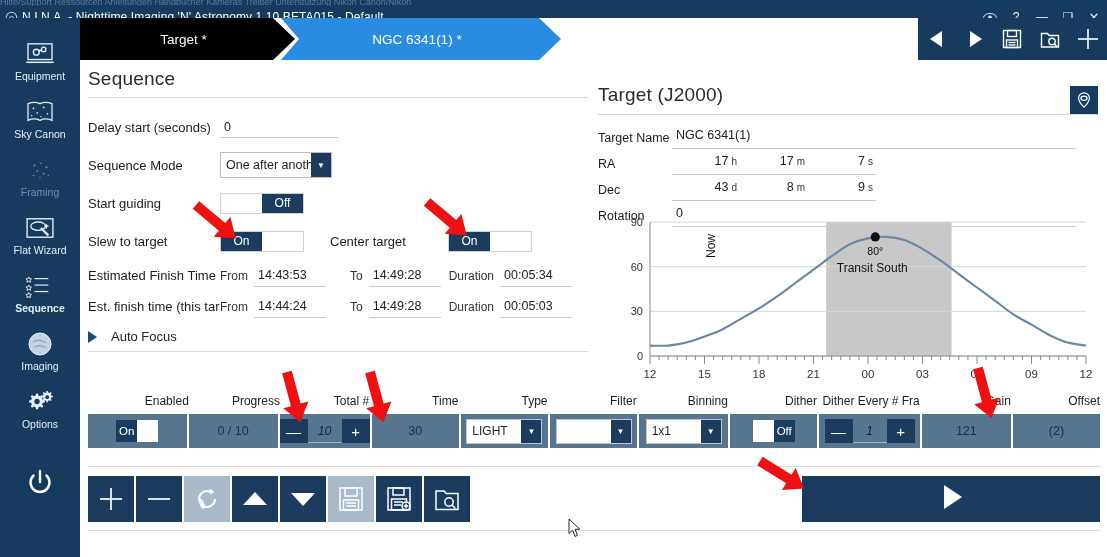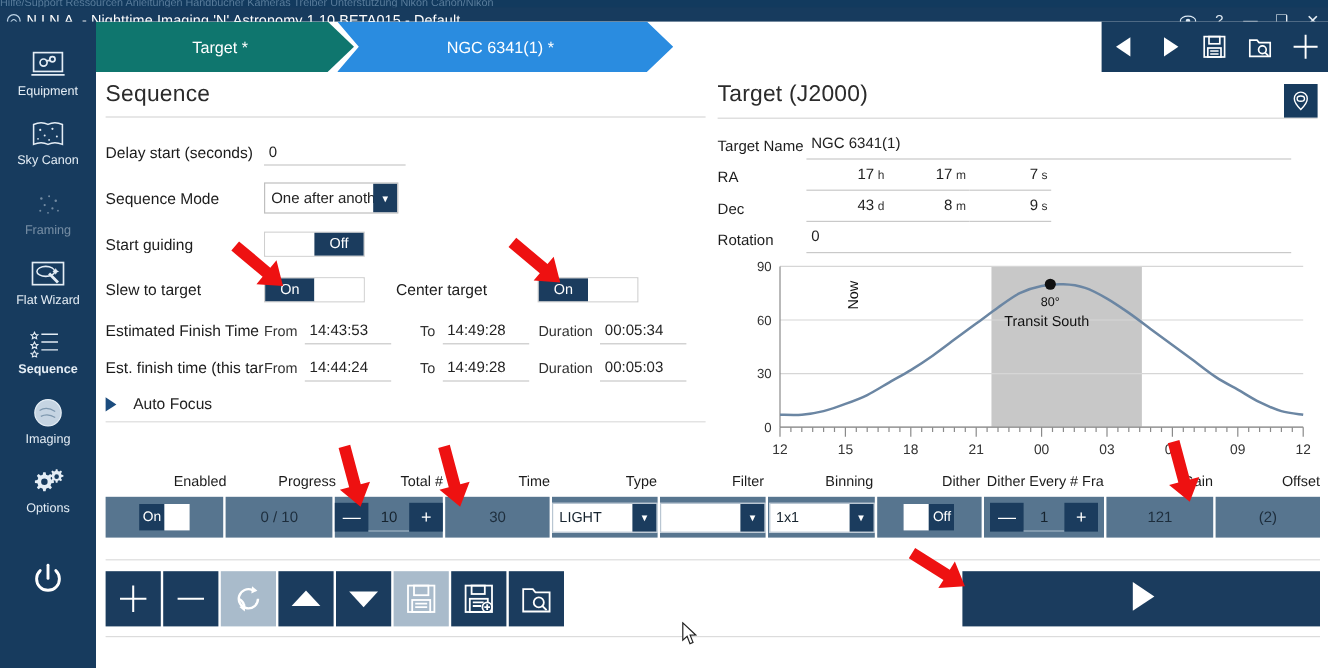--- a/index.html
+++ b/index.html
@@ -71,34 +71,34 @@
     position: absolute; left: 80px; top: 18px; width: 1027px; height: 42px;
     background: #ffffff;
     display: flex; align-items: stretch;
   }
   .chev {
     position: relative; height: 42px;
     display: flex; align-items: center; justify-content: center;
     color: #ffffff; font-size: 13.5px;
     padding: 0 26px 0 18px;
   }
-  .chev.c1 { width: 215px; background: #0f766e;
+  .chev.c1 { width: 215px; background: #000000;
     clip-path: polygon(0 0, calc(100% - 22px) 0, 100% 50%, calc(100% - 22px) 100%, 0 100%); }
   .chev.c2 { width: 280px; margin-left: -14px; background: #2a8ce0;
     clip-path: polygon(0 0, calc(100% - 22px) 0, 100% 50%, calc(100% - 22px) 100%, 0 100%, 18px 50%); }
   .tab-tools {
     position: absolute; right: 0; top: 0; height: 42px; width: 189px;
     background: #173b5e; display: flex; align-items: center; justify-content: space-around;
     color: #ffffff;
   }
   .tab-tools > div { display: flex; align-items: center; justify-content: center; width: 36px; height: 42px; }
 
   
   .panel-left  { position: absolute; left: 88px; top: 68px; width: 500px; }
-  .panel-right { position: absolute; left: 598px; top: 68px; width: 500px; }
+  .panel-right { position: absolute; left: 598px; top: 84px; width: 500px; }
   .panel-title {
     font-size: 19px; color: #2b2b2b; font-weight: 400;
     padding-bottom: 7px; letter-spacing: .2px;
   }
   .panel-rule { border-bottom: 1px solid #d8d8d8; margin-bottom: 10px; }
   .panel-right .panel-head { display: flex; align-items: flex-start; justify-content: space-between; }
   .coord-btn {
     width: 28px; height: 28px; background: #173b5e; color: #ffffff;
     display: flex; align-items: center; justify-content: center; margin-top: 2px;
   }
@@ -183,24 +183,24 @@
   .cell-toggle .half.blank { background: #ffffff; }
   .spinner {
     display: flex; align-items: center; height: 24px; background: transparent;
   }
   .spin-btn {
     width: 28px; height: 24px; background: #1b3c5e; color: #ffffff;
     display: flex; align-items: center; justify-content: center; font-size: 15px;
   }
   .spin-val {
     width: 34px; height: 24px; display: flex; align-items: center; justify-content: center;
-    font-size: 12.5px; color: #16232e; border-bottom: 1px solid #9fb3c4;
+    font-size: 12.5px; color: #16232e; border-bottom: 1px solid #9fb3c4; font-style: italic;
   }
   .cell-combo {
-    width: 88px; height: 25px; background: #ffffff; border: 1px solid #b9c6d2;
+    width: 76px; height: 25px; background: #ffffff; border: 1px solid #b9c6d2;
     display: flex; align-items: center; padding-left: 5px;
     font-size: 12px; color: #16232e; position: relative;
   }
   .cell-combo .arrow {
     position: absolute; right: 0; top: 0; width: 20px; height: 23px; background: #1b3c5e;
     color: #ffffff; display: flex; align-items: center; justify-content: center; font-size: 8px;
   }
 
   
   .bottom-sep { position: absolute; left: 88px; top: 466px; width: 1012px; border-top: 1px solid #dcdcdc; }

